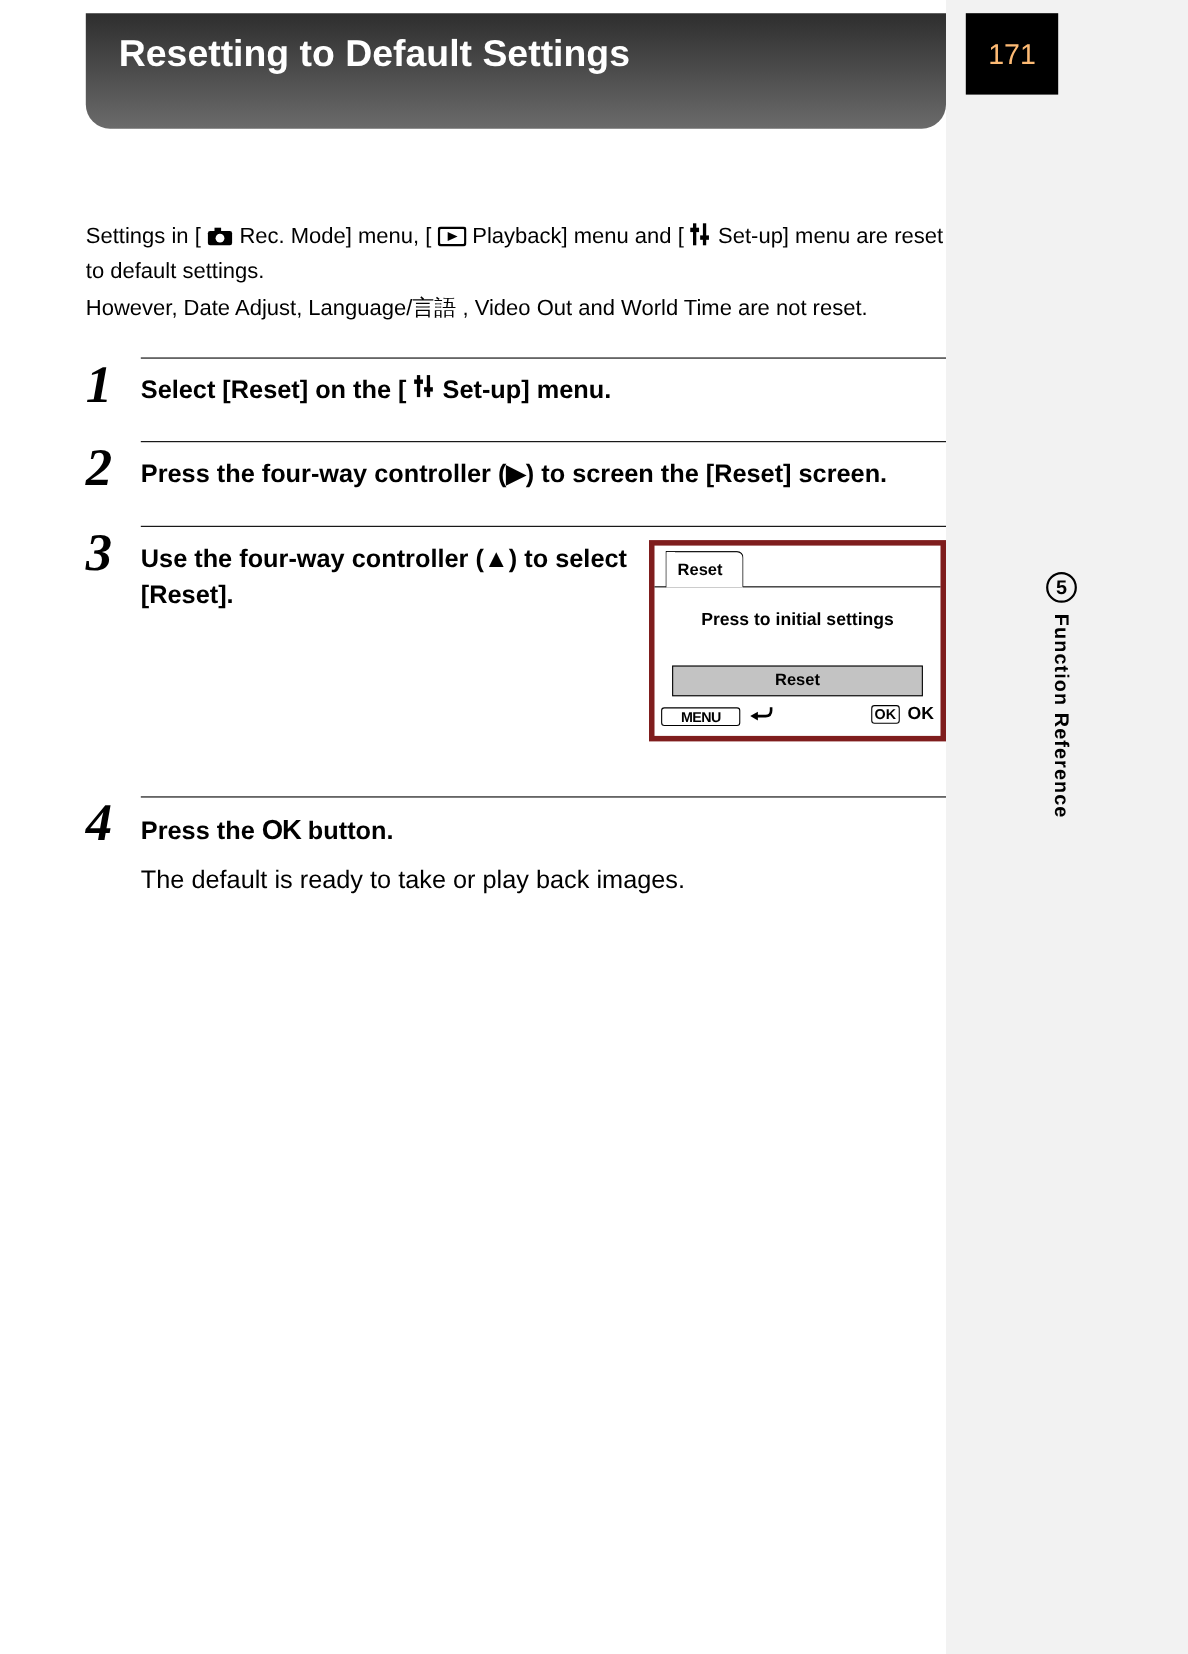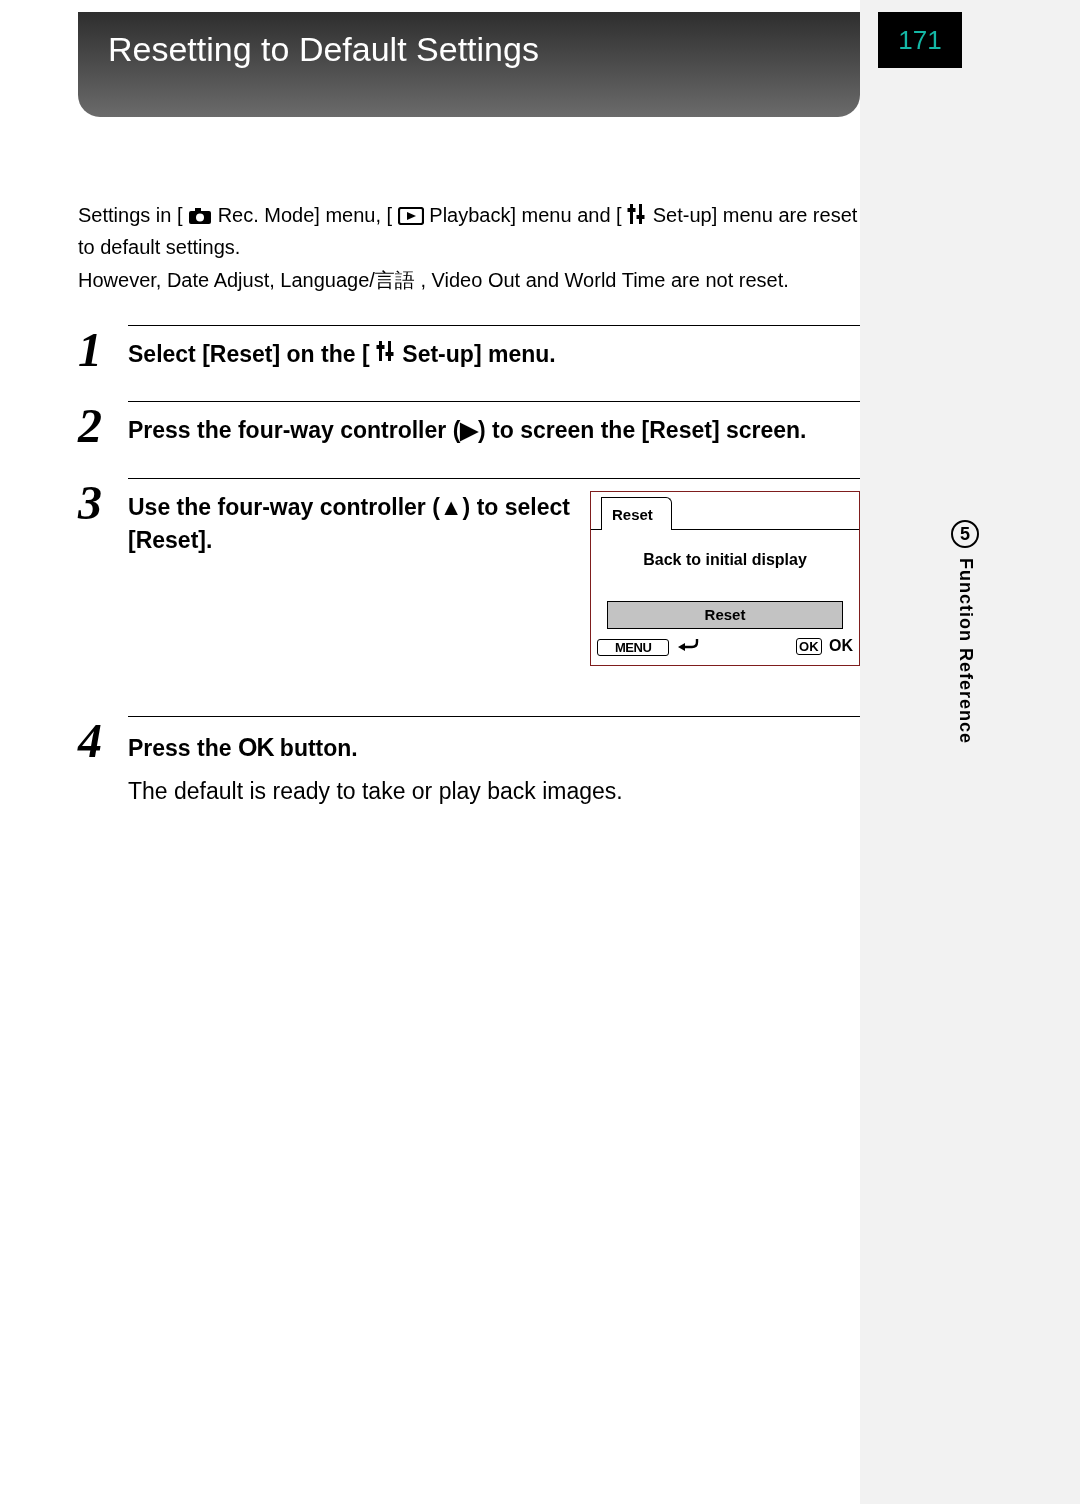--- a/index.html
+++ b/index.html
@@ -32,30 +32,30 @@
     left: 78px;
     width: 782px;
     height: 105px;
     background: linear-gradient(to bottom, #2e2e2e, #4c4c4c 50%, #6b6b6b);
     border-radius: 0 0 22px 22px;
     padding: 18px 30px 0 30px;
   }
   .header-title {
     color: #fff;
     font-size: 34px;
-    font-weight: normal;
+    font-weight: bold;
   }
   .page-number-box {
     position: absolute;
     top: 12px;
     right: 118px;
     width: 84px;
-    height: 56px;
+    height: 74px;
     background: #000;
-    color: #14b8a6;
+    color: #fdba74;
     font-size: 26px;
     display: flex;
     align-items: center;
     justify-content: center;
   }
   .section {
     position: absolute;
     top: 165px;
     left: 78px;
     width: 782px;
@@ -112,21 +112,21 @@
     gap: 20px;
   }
   .step-text-col { flex: 1; }
   .step-note {
     font-weight: normal;
     margin-top: 10px;
   }
   
   .lcd {
     width: 270px;
-    border: 1px solid #7f1d1d;
+    border: 5px solid #7f1d1d;
     background: #fff;
     font-size: 15px;
   }
   .lcd-tab-row {
     display: flex;
     align-items: flex-end;
     height: 38px;
     position: relative;
   }
   .lcd-tab-row::after {
@@ -309,21 +309,21 @@
       <div class="step-body">
         <div class="step-row">
           <div class="step-text-col">
             <span class="step-instruction">Use the four-way controller (▲) to select [Reset].</span>
           </div>
           <div class="lcd">
             <div class="lcd-tab-row">
               <div class="lcd-tab">Reset</div>
             </div>
             <div class="lcd-body">
-              <div class="lcd-message">Back to initial display</div>
+              <div class="lcd-message">Press to initial settings</div>
               <div class="lcd-option-selected">Reset</div>
             </div>
             <div class="lcd-footer">
               <span>
                 <span class="menu-btn">MENU</span>
                 <span class="return-icon">
                   <svg width="22" height="14" viewBox="0 0 22 14">
                       <path d="M4 9 L14 9 Q19 9 19 4 L19 1" fill="none" stroke="#000" stroke-width="2.4"></path>
                       <polygon points="0,9 7,5 7,13" fill="#000"></polygon>
                     </svg>

